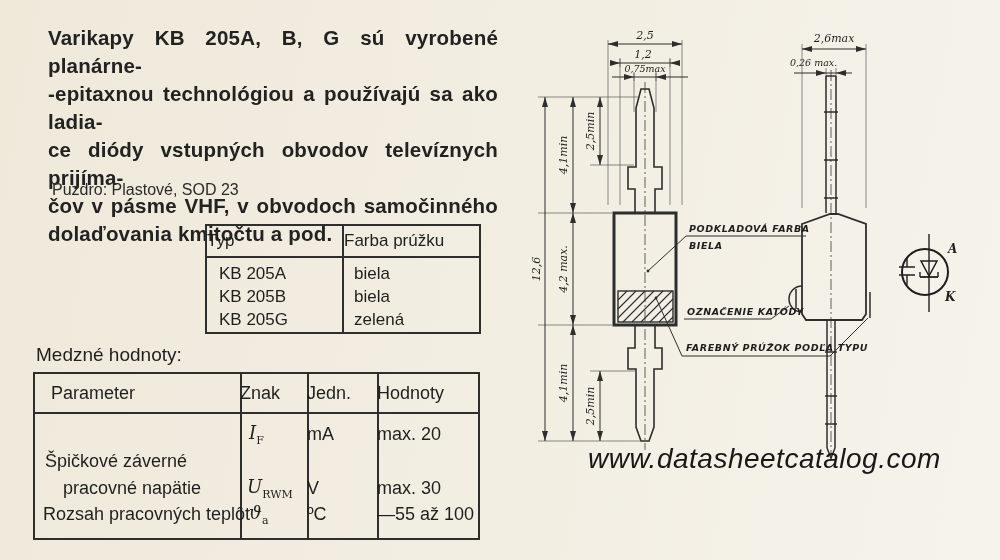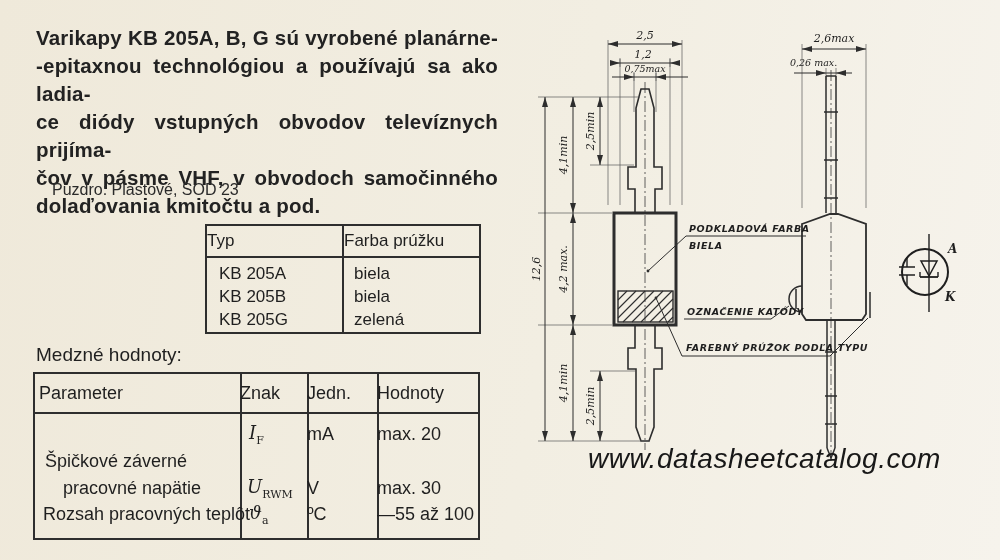--- a/index.html
+++ b/index.html
@@ -4,21 +4,21 @@
 <style>
   html,body{margin:0;padding:0;background:#e8e4d8;}
   .page{
     position:relative;width:1000px;height:560px;overflow:hidden;
     background:linear-gradient(100deg,#efe9da 0%,#f2eee2 55%,#f6f3ec 100%);
     font-family:"Liberation Sans",sans-serif;color:#1f1f1f;
   }
   
   .intro{position:absolute;left:36px;top:24px;width:462px;
     font-weight:bold;font-size:20.5px;line-height:28px;letter-spacing:.2px;color:#222;}
-  .intro .l{text-align:justify;text-align-last:justify;}
+  .intro .l{text-align:justify;text-align-last:justify;margin-left:12px;}
   .intro .l.last{text-align-last:left;}
   .puzdro{position:absolute;left:52px;top:181px;font-size:16px;color:#2a2a2a;text-align:center;}
   .limits-title{position:absolute;left:36px;top:344px;font-size:19px;font-weight:normal;}
   
   .tbl{position:absolute;border:2px solid #2e2e2e;}
   .tbl .v{position:absolute;top:0;bottom:0;width:2px;background:#2e2e2e;}
   .tbl .h{position:absolute;left:0;right:0;height:2px;background:#2e2e2e;}
   .tbl .cell{position:absolute;white-space:nowrap;}
   #type-table{left:205px;top:224px;width:272px;height:106px;font-size:17px;}
   #limits-table{left:33px;top:372px;width:443px;height:164px;font-size:18px;}
@@ -61,21 +61,21 @@
     <div class="cell" style="left:147px;top:84px">zelená</div>
   </div>
 
   <div class="limits-title">Medzné hodnoty:</div>
 
   <div class="tbl" id="limits-table">
     <div class="v" style="left:205px"></div>
     <div class="v" style="left:272px"></div>
     <div class="v" style="left:342px"></div>
     <div class="h" style="top:38px"></div>
-    <div class="cell ctr" style="left:4px;width:187px;top:9px">Parameter</div>
+    <div class="cell ctr" style="left:16px;width:187px;top:9px">Parameter</div>
     <div class="cell ctr" style="left:205px;width:67px;top:9px">Znak</div>
     <div class="cell ctr" style="left:272px;width:46px;top:9px">Jedn.</div>
     <div class="cell ctr" style="left:342px;width:83px;top:9px">Hodnoty</div>
 
     <div class="cell" style="left:10px;top:77px">Špičkové záverné</div>
     <div class="cell" style="left:28px;top:104px">pracovné napätie</div>
     <div class="cell" style="left:8px;top:130px">Rozsah pracovných teplôt</div>
 
     <div class="cell sym" style="left:214px;top:48px"><span>I</span><sub>F</sub></div>
     <div class="cell sym" style="left:212px;top:102px"><span>U</span><sub>RWM</sub></div>

